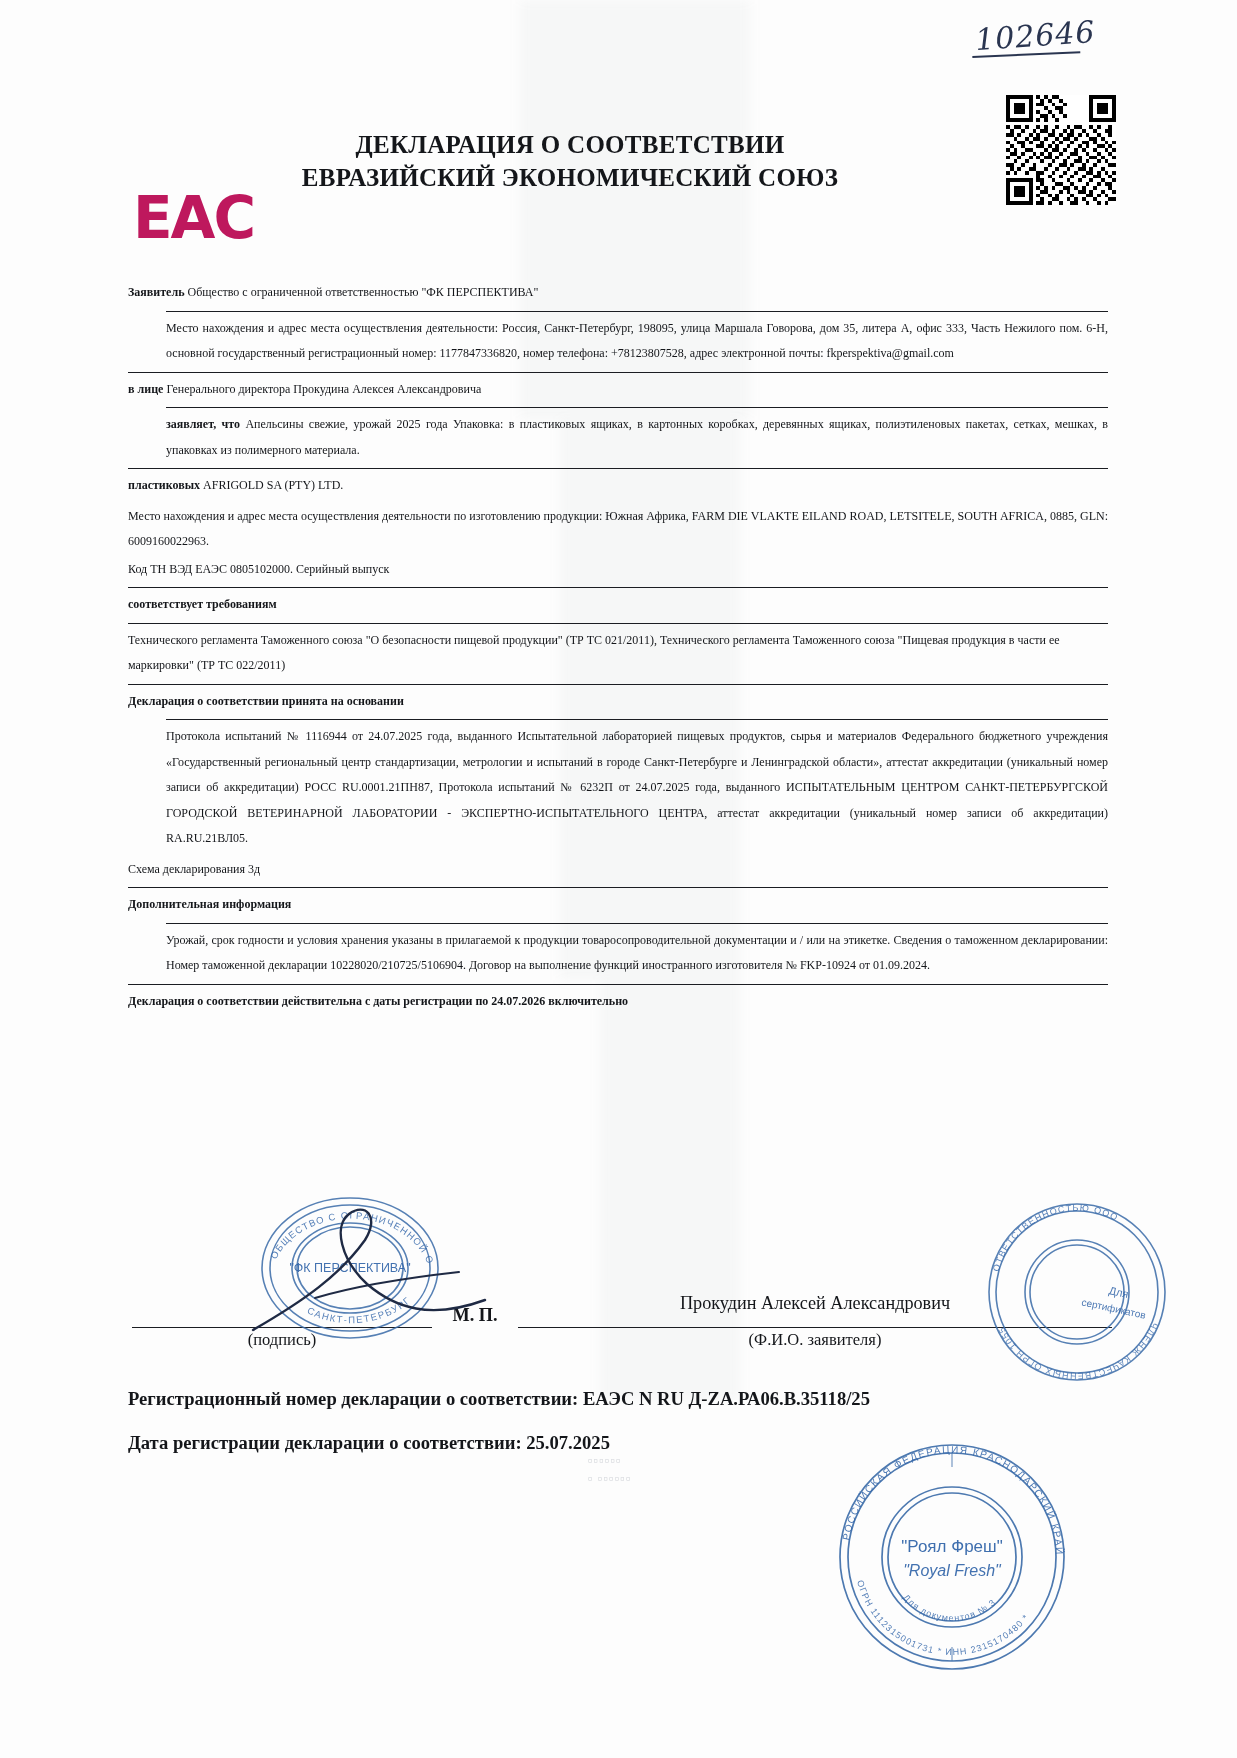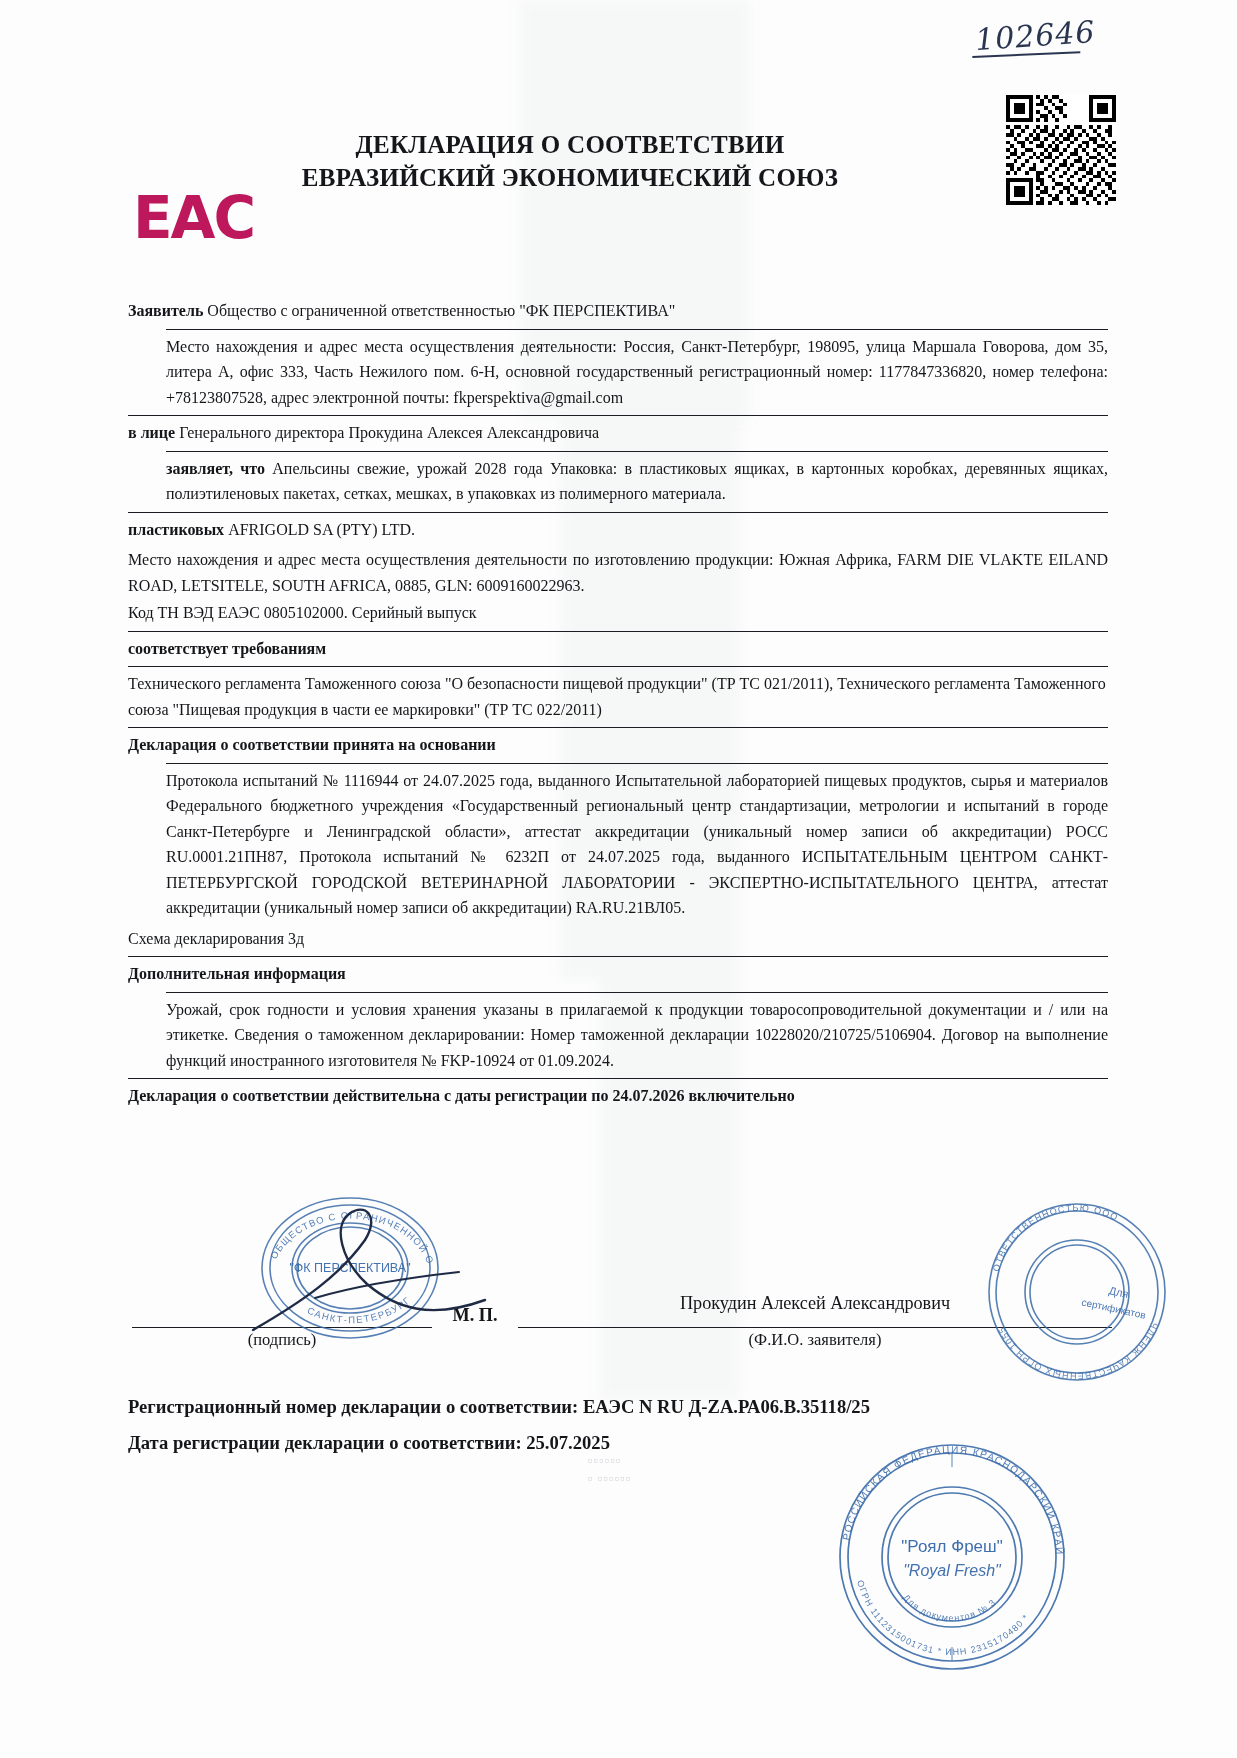--- a/index.html
+++ b/index.html
@@ -79,24 +79,24 @@
     width: 800px;
     text-align: center;
     font-weight: bold;
     font-size: 25px;
     line-height: 33px;
     letter-spacing: 0.3px;
   }
 
   .content {
     position: absolute;
-    top: 294px;
+    top: 276px;
     left: 128px;
     width: 980px;
-    font-size: 16px;
+    font-size: 12px;
     line-height: 25.5px;
   }
 
   .row {
     padding: 4px 0 5px 0;
   }
   .rule {
     border-top: 1.15px solid #1b1d22;
   }
   b, .b { font-weight: bold; }
@@ -127,21 +127,20 @@
   .sub .l { width: 300px; text-align: center; }
   .sub .m { width: 86px; }
   .sub .r { flex: 1; text-align: center; }
 
   .regnum {
     position: absolute;
     top: 1388px;
     left: 128px;
     font-weight: bold;
     font-size: 18.6px;
-    margin-top: 8px;
   }
   .regdate {
     position: absolute;
     top: 1432px;
     left: 128px;
     font-weight: bold;
     font-size: 18.6px;
   }
 
   
@@ -422,21 +421,21 @@
 
     <div class="row rule just">Место нахождения и адрес места осуществления деятельности: Россия, Санкт-Петербург, 198095, улица Маршала Говорова, дом 35, литера А, офис 333, Часть Нежилого пом. 6-Н, основной государственный регистрационный номер: 1177847336820, номер телефона: +78123807528, адрес электронной почты: fkperspektiva@gmail.com</div>
 
     <div class="row rule">
       <span class="b">в лице</span>
       <span>Генерального директора Прокудина Алексея Александровича</span>
     </div>
 
     <div class="row rule just">
       <span class="b">заявляет, что</span>
-      <span>Апельсины свежие, урожай 2028 года Упаковка: в пластиковых ящиках, в картонных коробках, деревянных ящиках, полиэтиленовых пакетах, сетках, мешках, в упаковках из полимерного материала.</span>
+      <span>Апельсины свежие, урожай 2025 года Упаковка: в пластиковых ящиках, в картонных коробках, деревянных ящиках, полиэтиленовых пакетах, сетках, мешках, в упаковках из полимерного материала.</span>
     </div>
 
     <div class="row rule">
       <span class="b">пластиковых</span>
       <span>AFRIGOLD SA (PTY) LTD.</span>
     </div>
 
     <div style="padding:0 0 2px 0; text-align: justify; text-align-last: left;">Место нахождения и адрес места осуществления деятельности по изготовлению продукции: Южная Африка, FARM DIE VLAKTE EILAND ROAD, LETSITELE, SOUTH AFRICA, 0885, GLN: 6009160022963.</div>
 
     <div style="padding:0 0 5px 0;">Код ТН ВЭД ЕАЭС 0805102000. Серийный выпуск</div>

